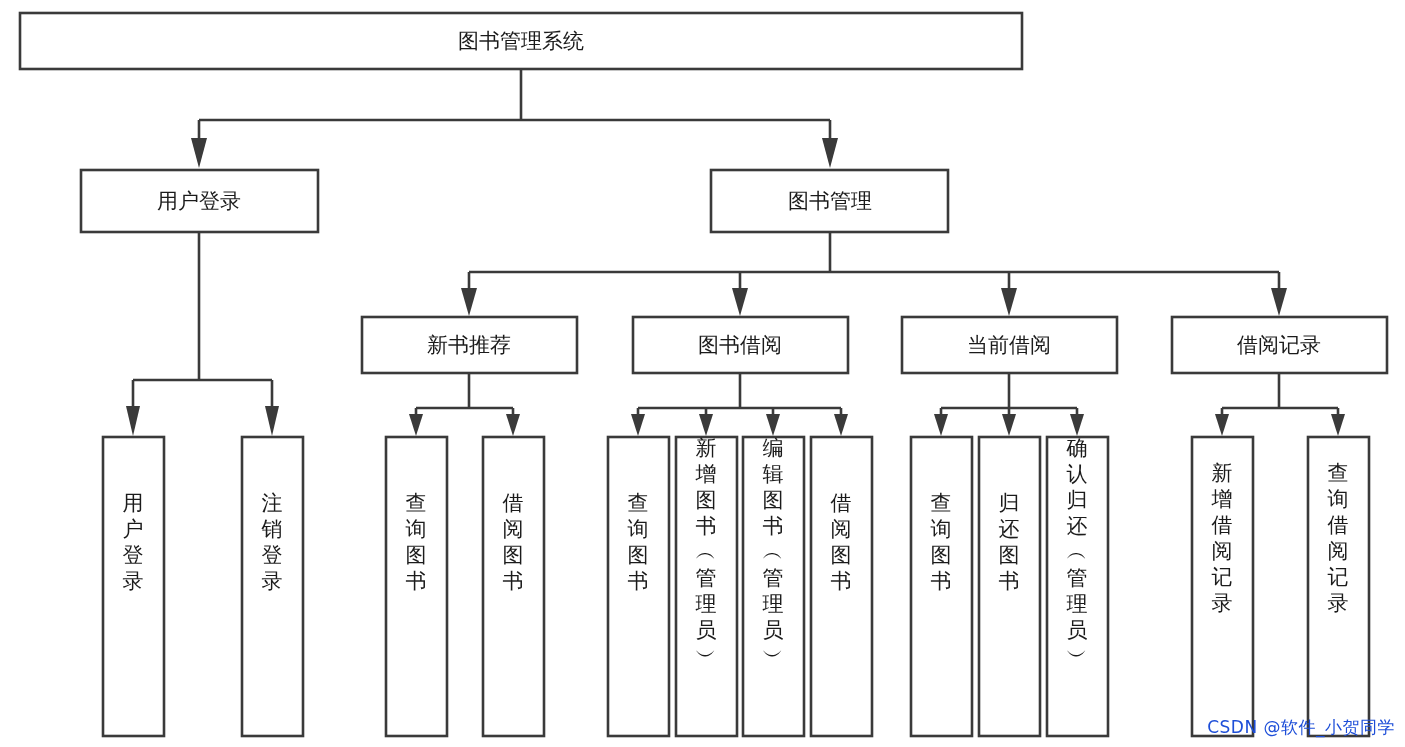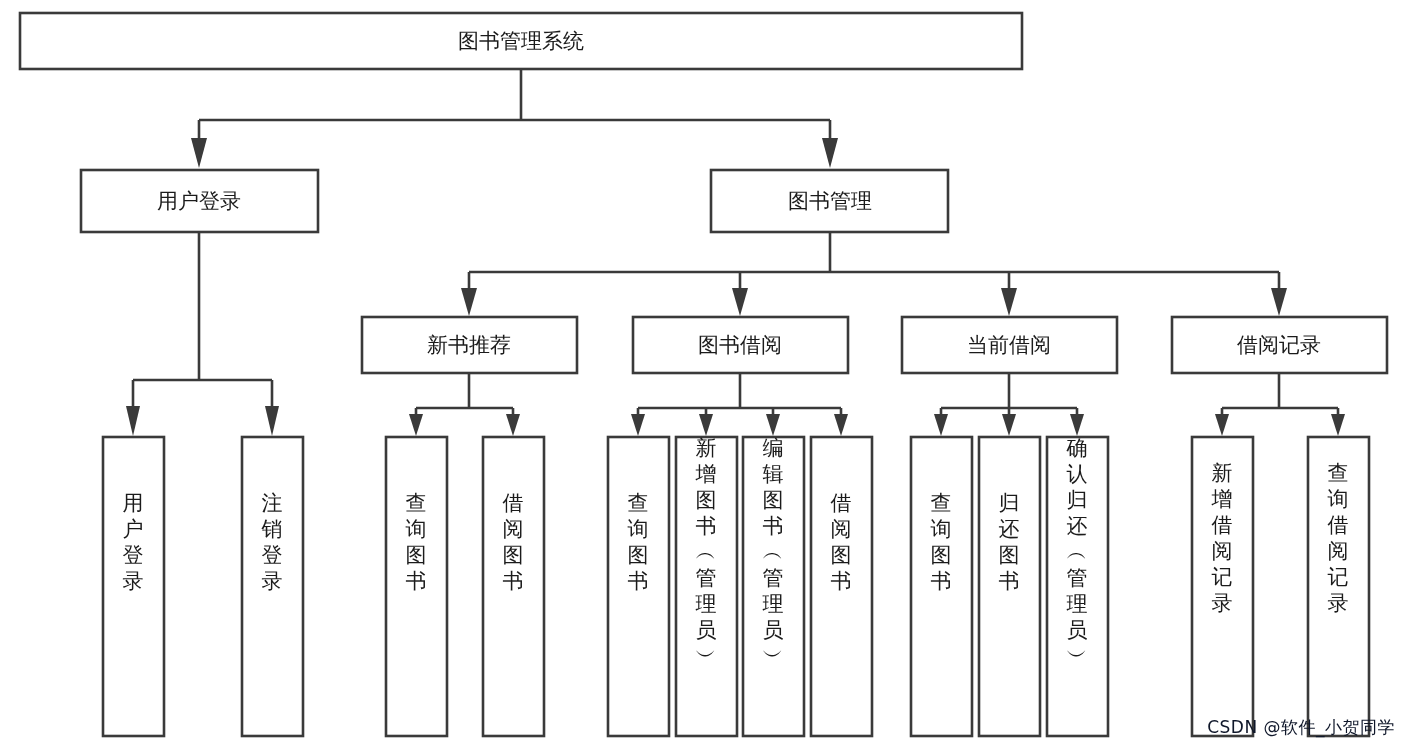--- a/index.html
+++ b/index.html
@@ -49,21 +49,21 @@
     font-size: 21px;
     fill: #1b1b1b;
     text-anchor: middle;
   }
   .watermark {
     position: absolute;
     right: 10px;
     bottom: 8px;
     font-family: "DejaVu Sans", "Liberation Sans", sans-serif;
     font-size: 17px;
-    color: #0f172a;
+    color: #1d4ed8;
     letter-spacing: 0.5px;
     white-space: nowrap;
     user-select: none;
   }
 </style>
 </head>
 <body>
 
 <svg id="diagram" viewBox="0 0 1405 747">
 

